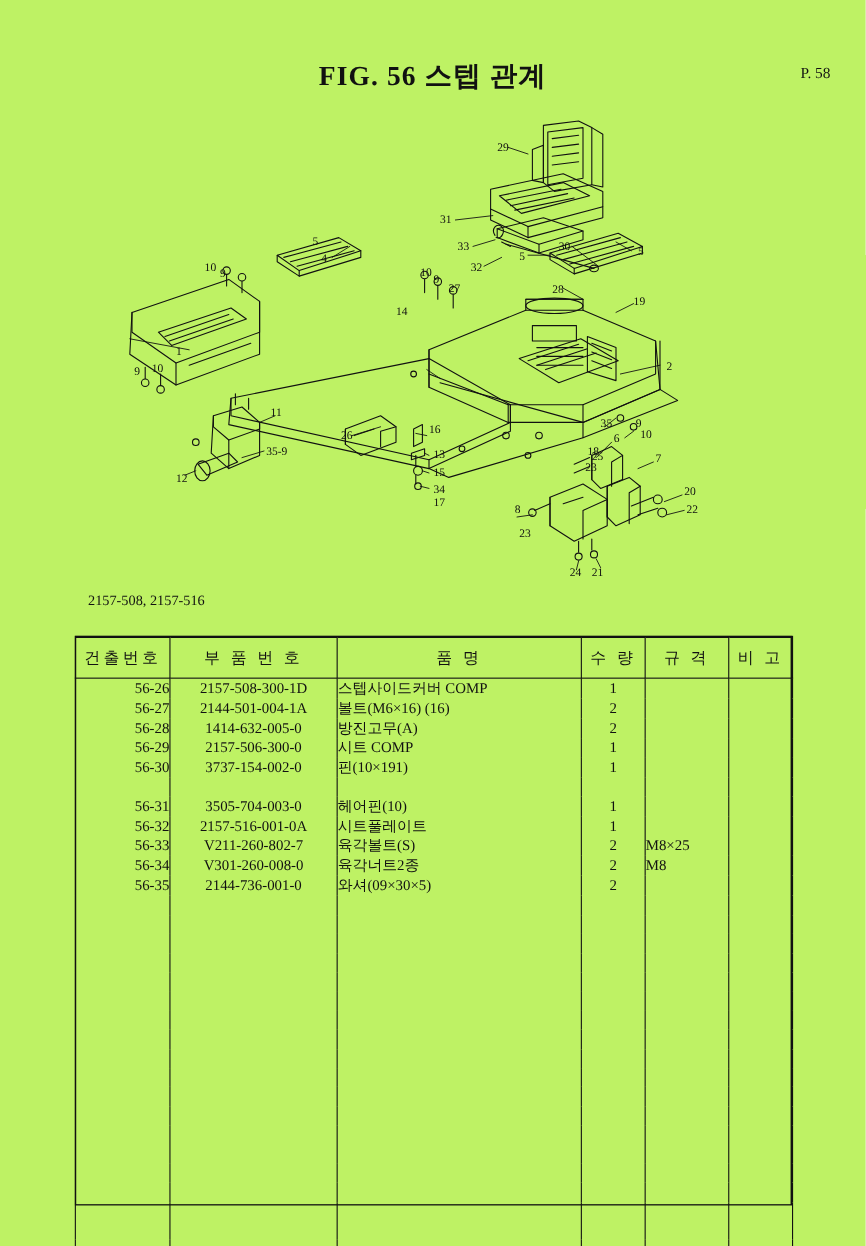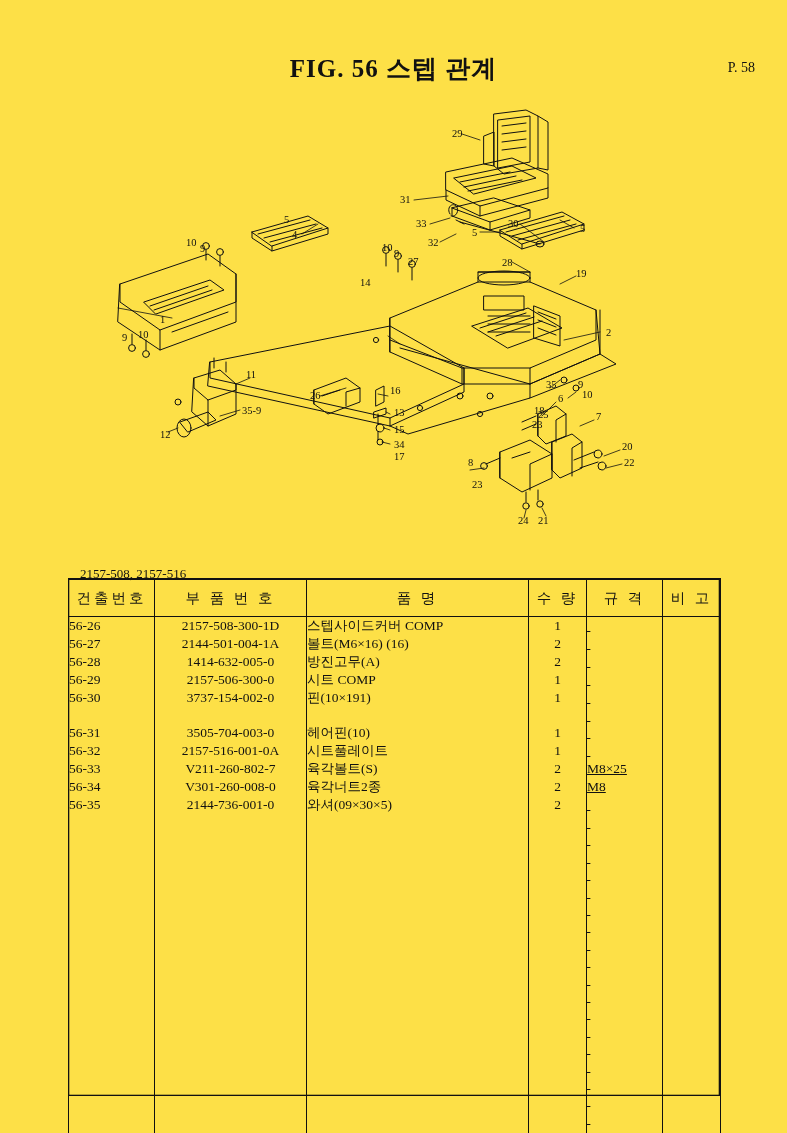--- a/index.html
+++ b/index.html
@@ -11,21 +11,21 @@
     width: 787px;
     height: 1133px;
     font-family: "Liberation Serif", serif;
     color: #111;
     position: relative;
     overflow: hidden;
   }
   .page {
     position: absolute;
     inset: 0;
-    background: #fde047;
+    background: #bef264;
   }
 
   
   .fig-title {
     position: absolute;
     top: 52px;
     left: 0;
     width: 787px;
     text-align: center;
     font-size: 25px;
@@ -47,21 +47,21 @@
     top: 96px;
     left: 60px;
     width: 680px;
     height: 460px;
   }
   .illus svg { display: block; }
 
   
   .model-caption {
     position: absolute;
-    top: 566px;
+    top: 538px;
     left: 80px;
     font-size: 13px;
     font-family: "Liberation Serif", serif;
   }
 
   
   .table-wrap {
     position: absolute;
     top: 578px;
     left: 68px;
@@ -93,25 +93,25 @@
   .col-b { width: 152px; }
   .col-c { width: 222px; }
   .col-d { width: 58px; }
   .col-e { width: 76px; }
   .col-f { width: 58px; }
 
   tbody td {
     height: 17.4px;
     vertical-align: middle;
   }
-  td.c-a { text-align: left; }
+  td.c-a { text-align: right; }
   td.c-b { text-align: center; }
   td.c-c { text-align: left; padding-left: 10px; }
   td.c-d { text-align: center; }
-  td.c-e { text-align: left; padding-left: 10px; text-decoration: underline; }
+  td.c-e { text-align: left; padding-left: 10px; }
   td.c-f { text-align: left; }
 
   
   .table-outline {
     position: absolute;
     top: 578px;
     left: 68px;
     width: 652px;
     height: 518px;
     pointer-events: none;

